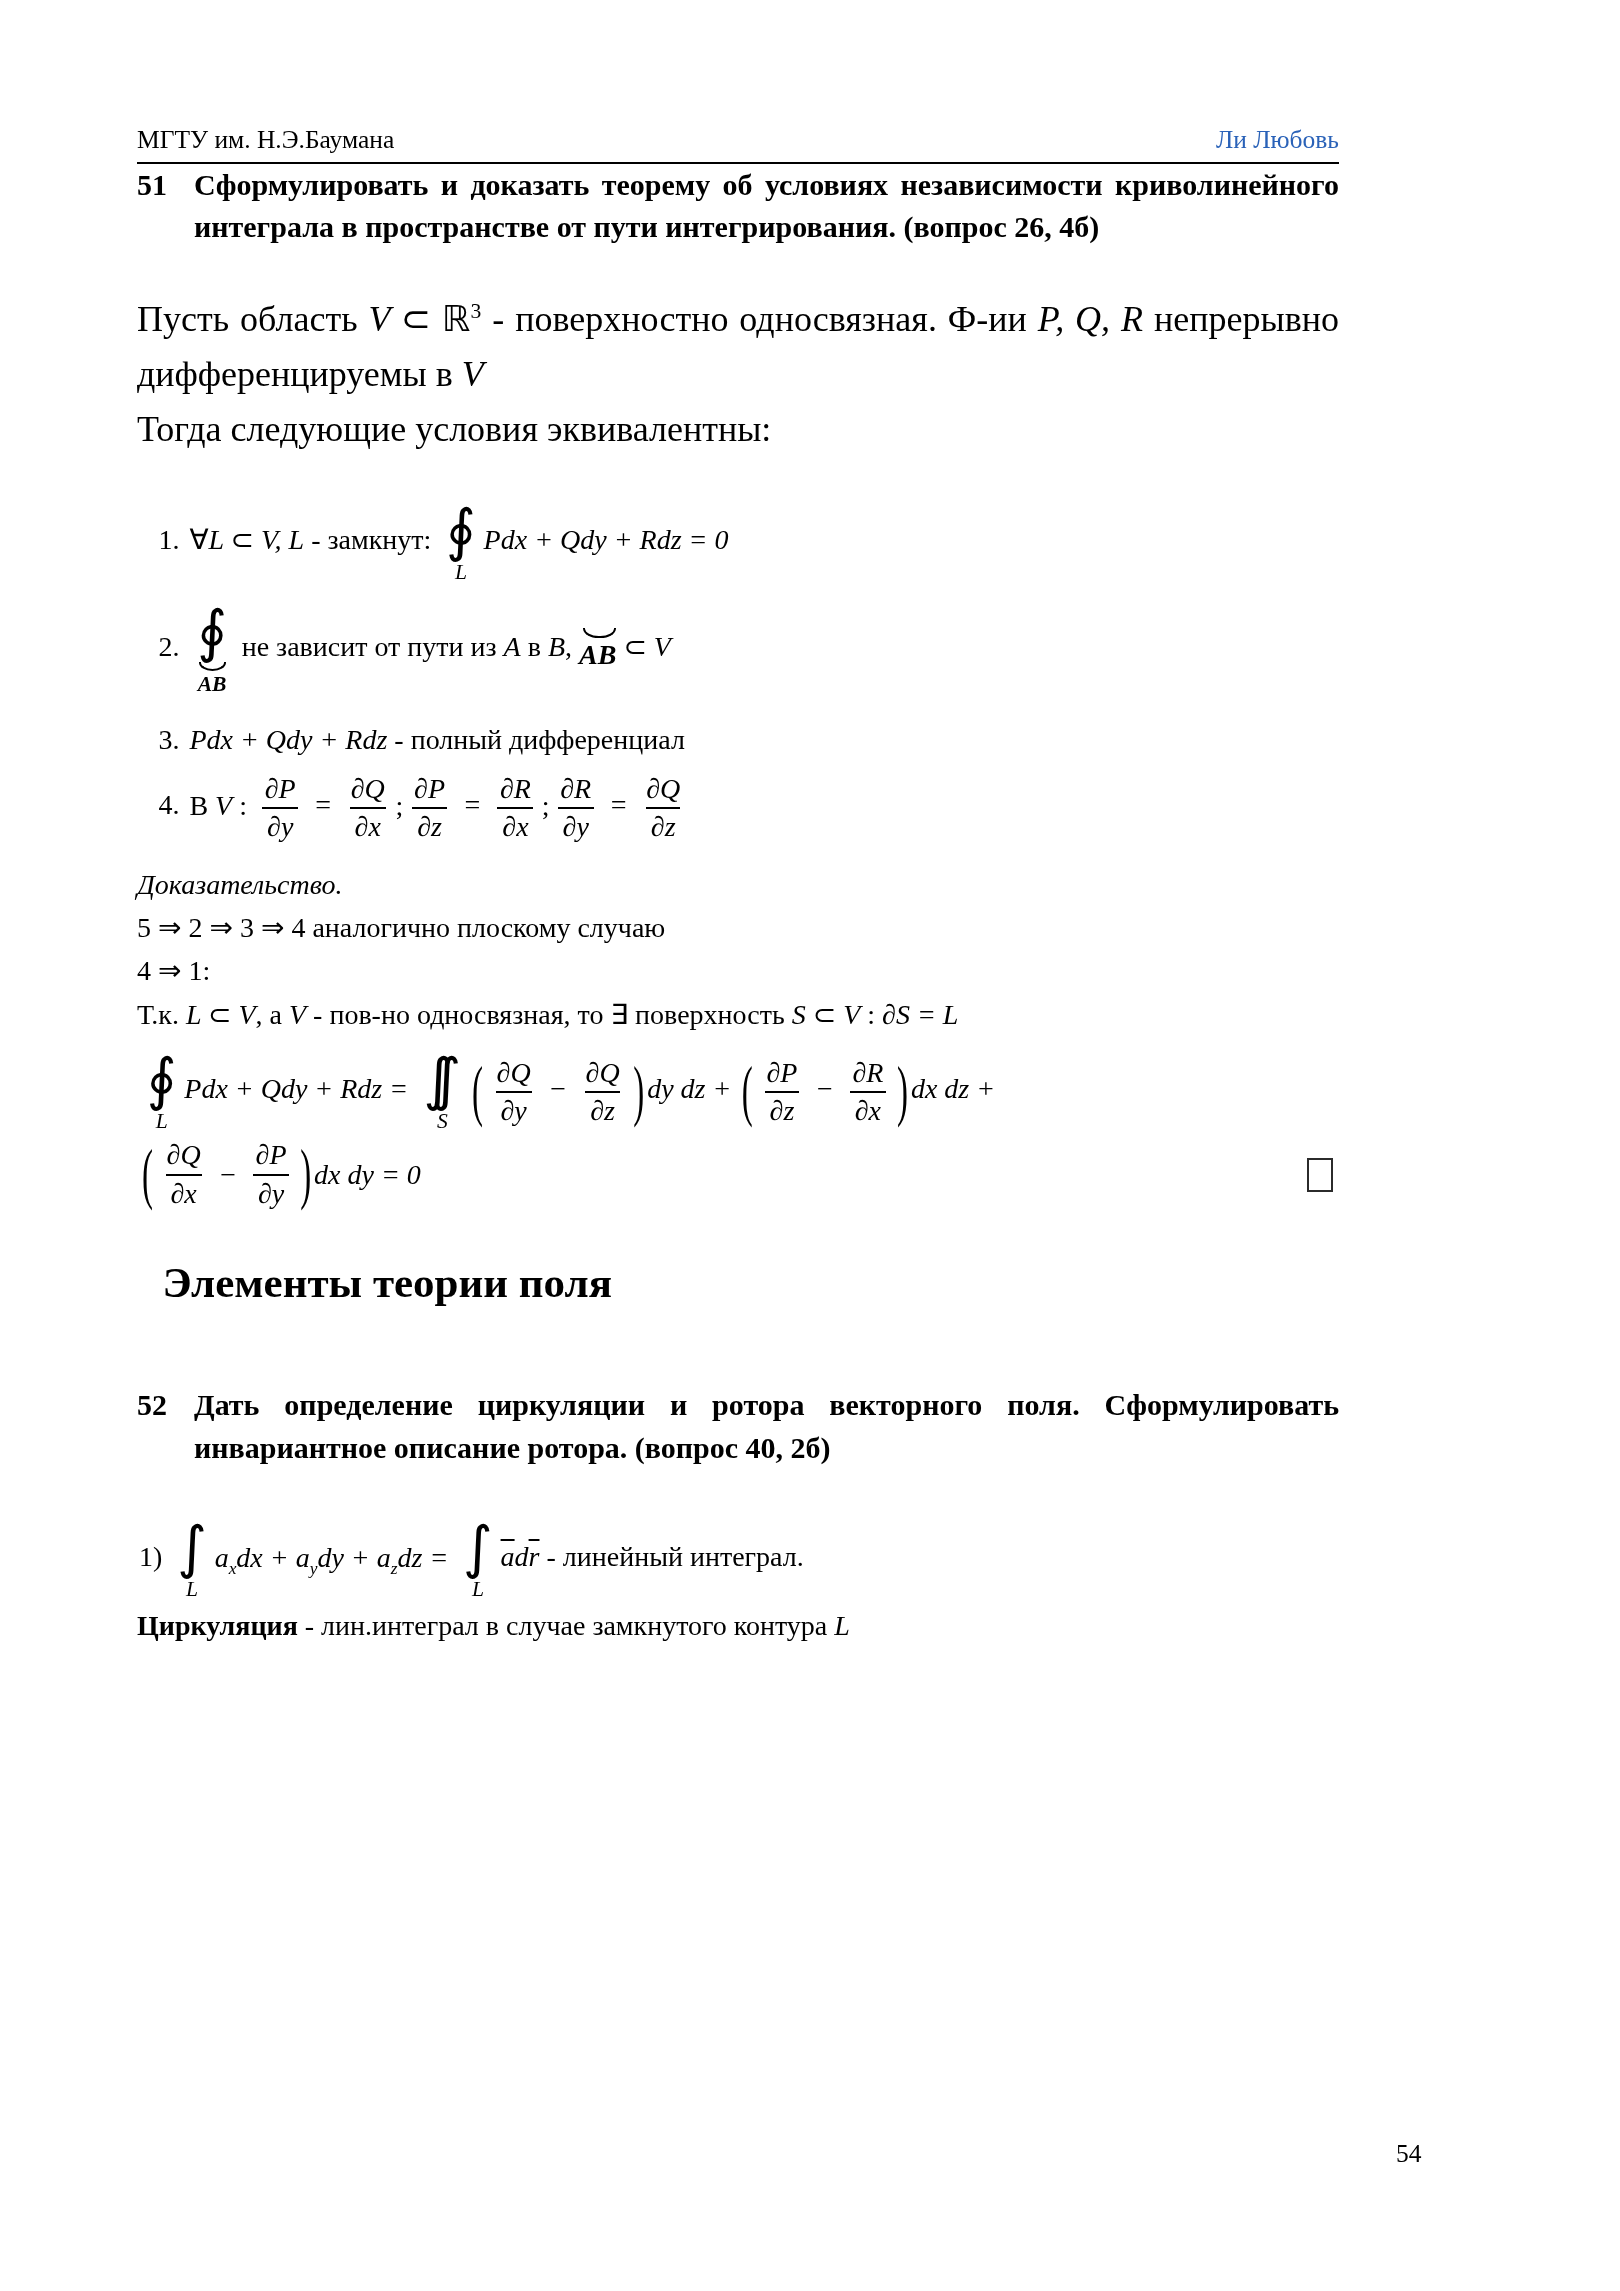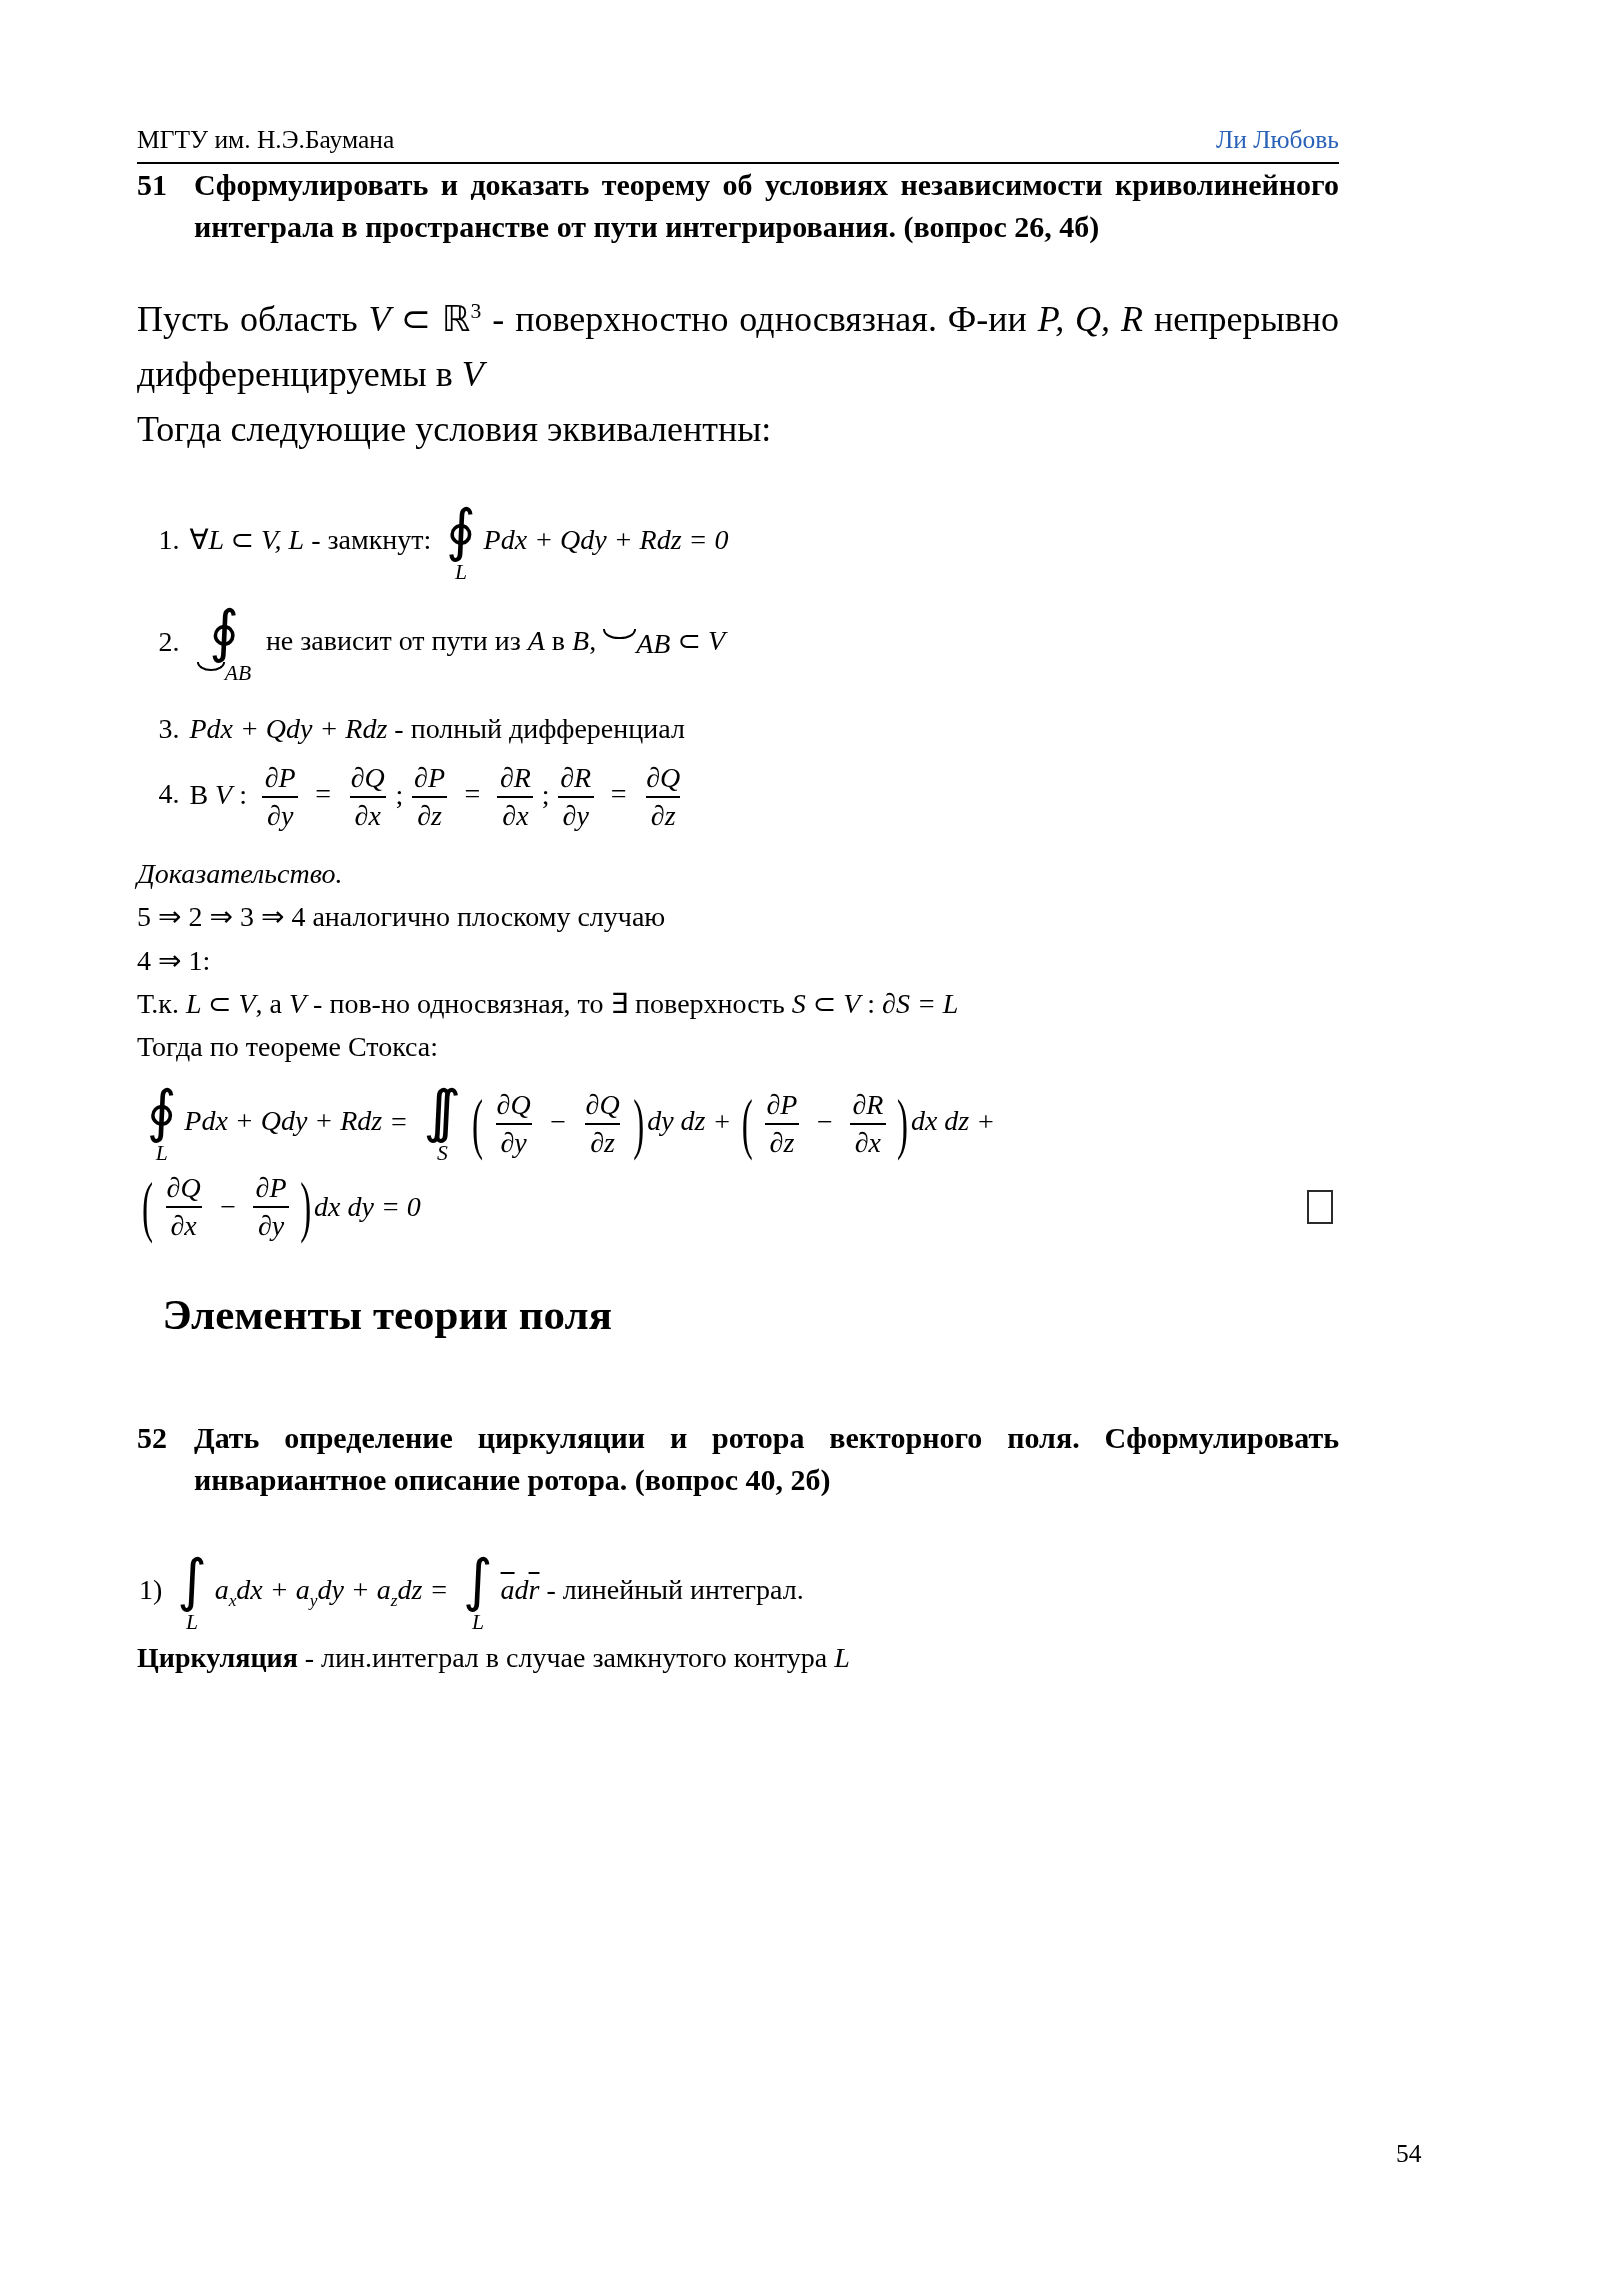--- a/index.html
+++ b/index.html
@@ -47,21 +47,21 @@
   .isym { font-family:"DejaVu Sans",sans-serif; font-size:57px; line-height:1.05; font-style:normal; }
   .dblsym { letter-spacing:-0.38em; padding-right:0.38em; }
   .isub { font-size:21.6px; line-height:1.1; }
 
   
   .frac { display:inline-flex; flex-direction:column; align-items:center; vertical-align:middle; font-style:italic; line-height:1.22; margin:0 5.9px; }
   .frac .den { border-top:2px solid #000; }
   .frac .num, .frac .den { padding:1px 4.9px; }
 
   
-  .arc { display:inline-flex; flex-direction:row; align-items:flex-start; vertical-align:middle; line-height:1.1; }
+  .arc { display:inline-flex; flex-direction:column; align-items:flex-end; vertical-align:middle; line-height:1.1;font-weight:bold; }
   .arc-mark { width:29px; height:7.8px; border:2px solid #000; border-top:none; border-radius:0 0 15.7px 15.7px / 0 0 9.8px 9.8px; margin-bottom:2px; }
   .arc .arc-txt { font-style:italic; }
   .arc.under .arc-txt { font-size:21.6px; }
   .arc.under .arc-mark { width:23.5px; height:6.9px; }
 
   .ovl { text-decoration:overline; font-style:italic; }
 
   
   .disp { font-size:28px; margin-left:2px; }
   .stokes1 { margin-top:13.7px; white-space:nowrap; }
@@ -147,21 +147,20 @@
             <span class="den">∂z</span>
           </span>
       </div>
     </div>
 
     <div class="proof">
       <div class="it">Доказательство.</div>
       <div>5 ⇒ 2 ⇒ 3 ⇒ 4 аналогично плоскому случаю</div>
       <div>4 ⇒ 1:</div>
       <div><span>Т.к. </span><span class="it">L ⊂ V</span><span>, а </span><span class="it">V</span><span> - пов-но односвязная, то ∃ поверхность </span><span class="it">S ⊂ V</span><span> : </span><span class="it">∂S = L</span></div>
-      <div>Тогда по теореме Стокса:</div>
     </div>
 
     <div class="disp stokes1">
       <span class="bigint">
           <span class="isym">∮</span>
           <span class="isub it">L</span>
         </span><span class="it">Pdx + Qdy + Rdz</span><span class="mop">=</span><span class="bigint">
           <span class="isym dblsym">∫∫</span>
           <span class="isub it">S</span>
         </span><span class="paren">(</span><span class="frac">

